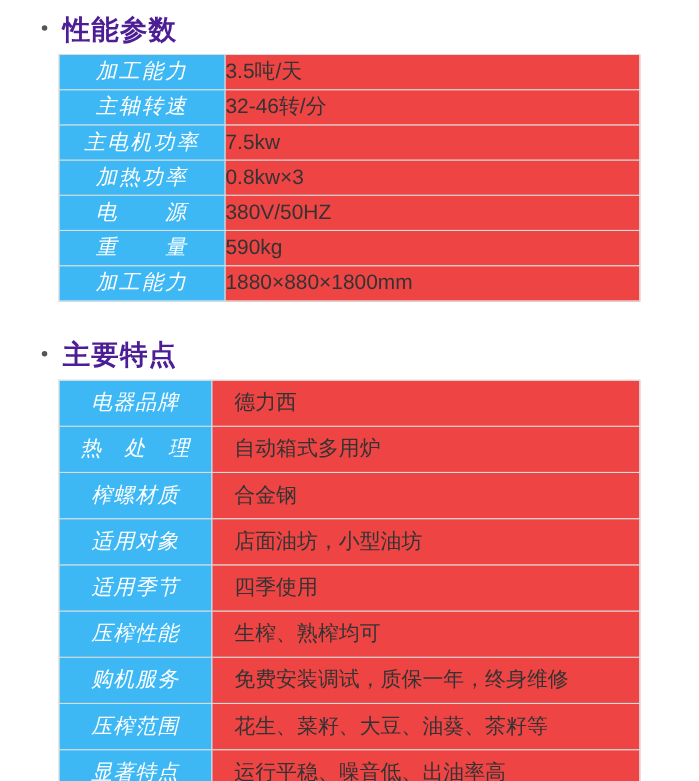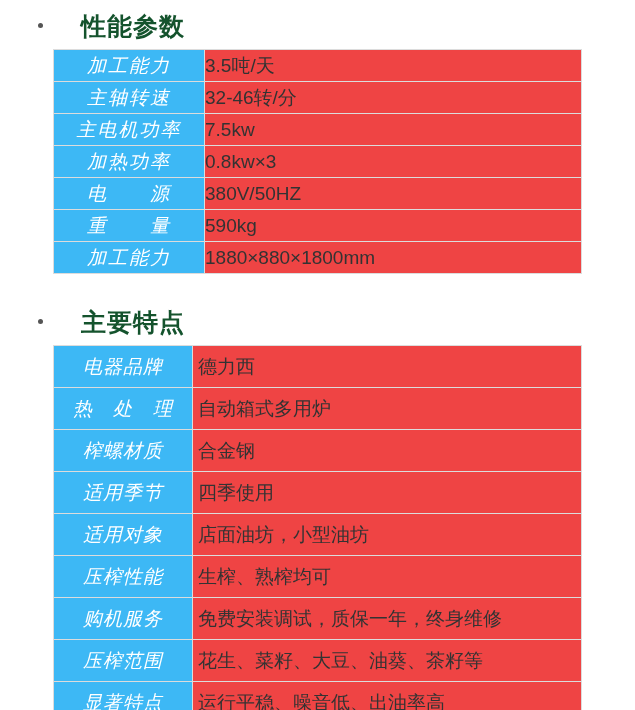--- a/index.html
+++ b/index.html
@@ -19,23 +19,22 @@
     width: 635px;
     height: 710px;
     box-sizing: border-box;
     padding: 0 30px;
   }
   .section-title {
     display: flex;
     align-items: center;
     font-size: 25px;
     font-weight: bold;
-    color: #14532d;
+    color: #4c1d95;
     letter-spacing: 1px;
-    gap: 24px;
   }
   .section-title .bullet {
     display: inline-block;
     width: 5px;
     height: 5px;
     border-radius: 50%;
     background: #555;
     margin-right: 14px;
     margin-bottom: 2px;
     flex: none;
@@ -86,21 +85,21 @@
   .table2wrap td.label {
     width: 138px;
     height: 41px;
     line-height: 41px;
     font-size: 19px;
   }
   .table2wrap td.value {
     height: 41px;
     line-height: 41px;
     font-size: 19px;
-    padding-left: 5px;
+    padding-left: 20px;
   }
   .table1wrap {
     padding: 0 23px 0 23px;
   }
   .table1wrap td.label {
     letter-spacing: 2px;
   }
 </style>
 </head>
 <body>
@@ -161,26 +160,26 @@
         </tr>
         <tr>
           <td class="label">热　处　理</td>
           <td class="value">自动箱式多用炉</td>
         </tr>
         <tr>
           <td class="label">榨螺材质</td>
           <td class="value">合金钢</td>
         </tr>
         <tr>
+          <td class="label">适用对象</td>
+          <td class="value">店面油坊，小型油坊</td>
+        </tr>
+        <tr>
           <td class="label">适用季节</td>
           <td class="value">四季使用</td>
-        </tr>
-        <tr>
-          <td class="label">适用对象</td>
-          <td class="value">店面油坊，小型油坊</td>
         </tr>
         <tr>
           <td class="label">压榨性能</td>
           <td class="value">生榨、熟榨均可</td>
         </tr>
         <tr>
           <td class="label">购机服务</td>
           <td class="value">免费安装调试，质保一年，终身维修</td>
         </tr>
         <tr>

